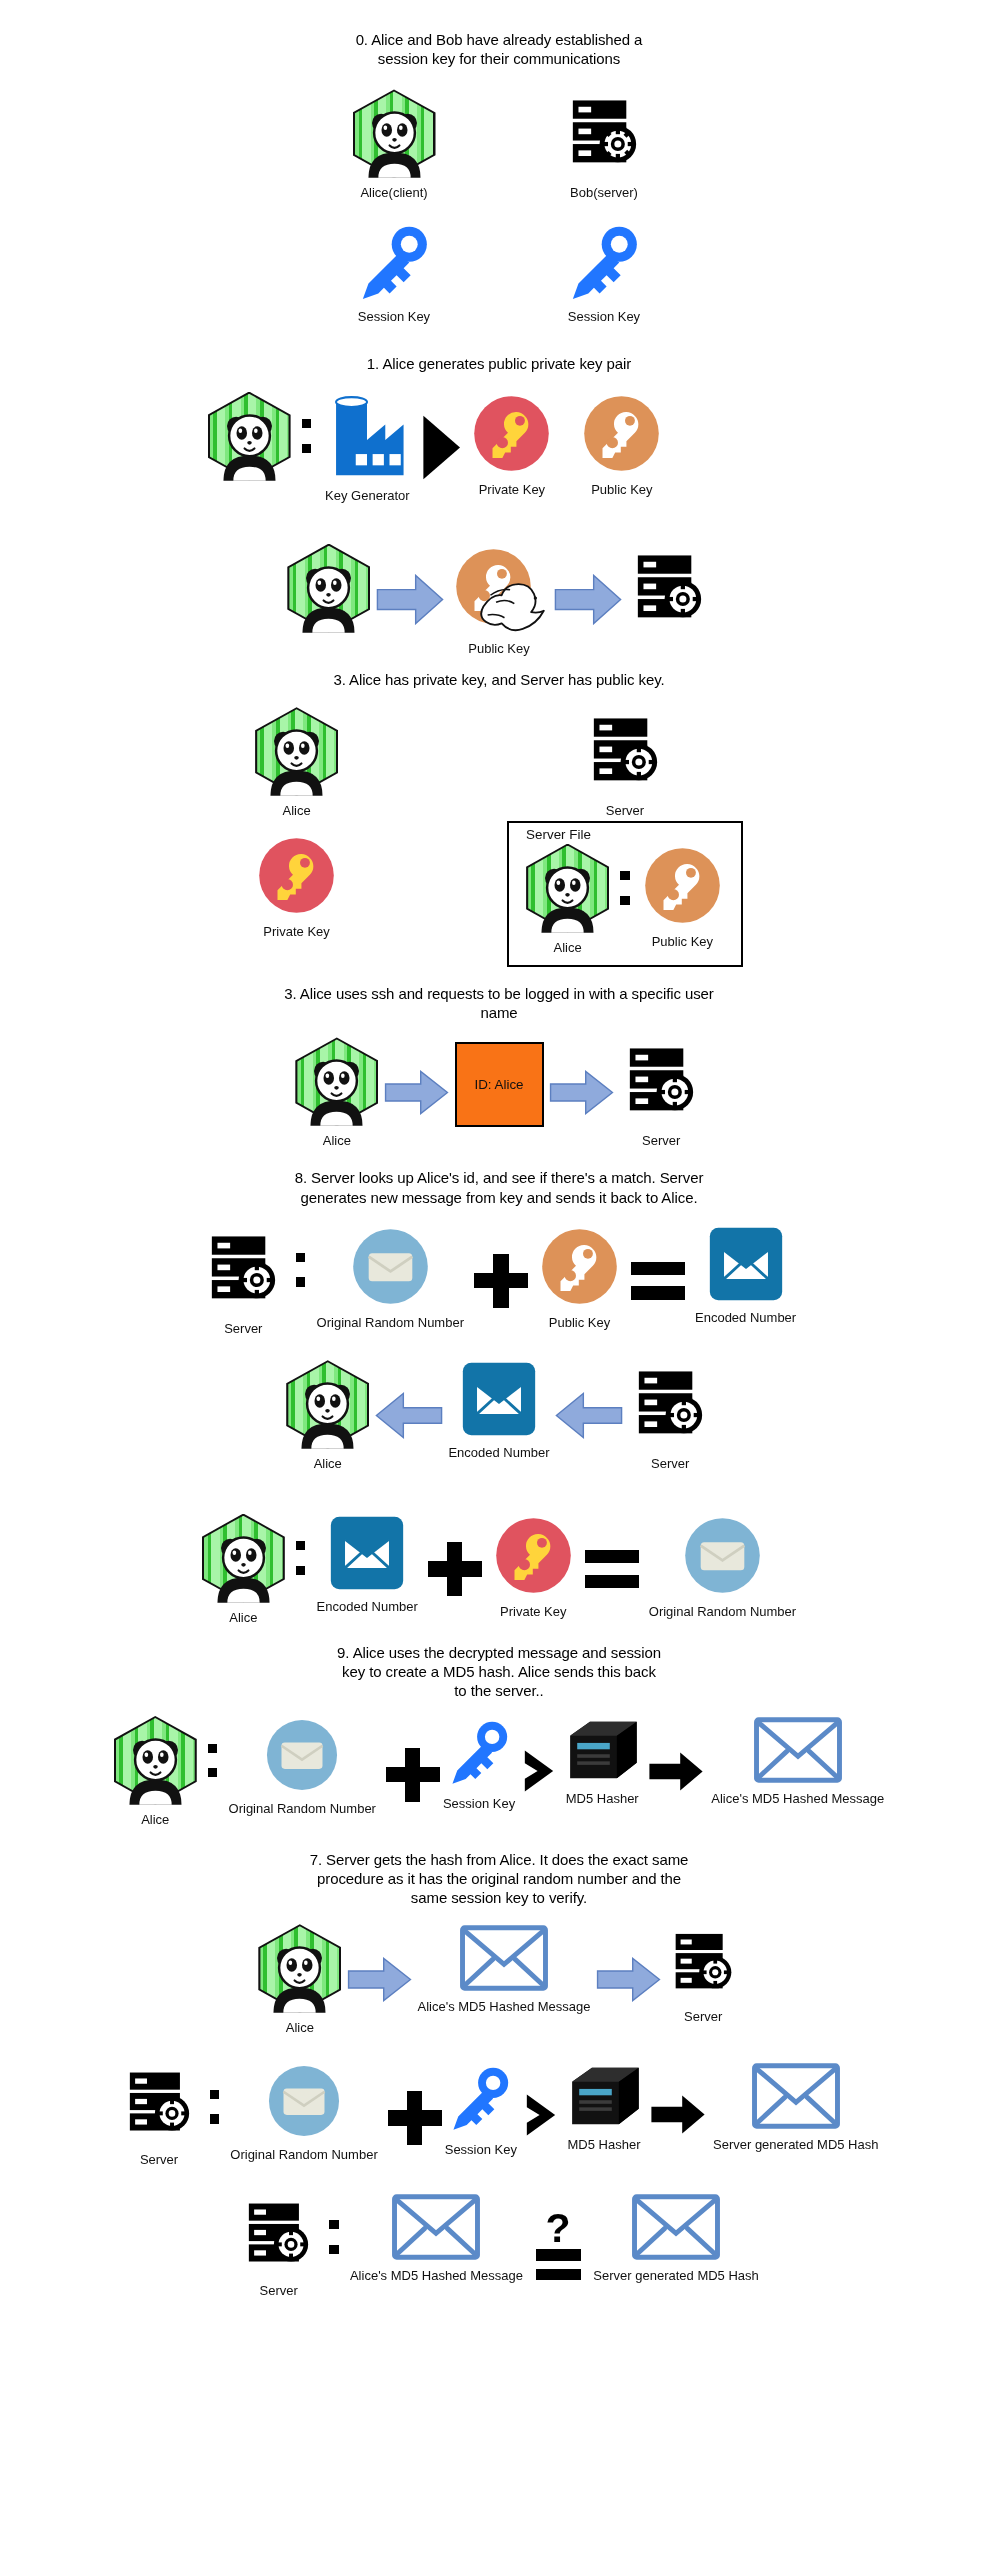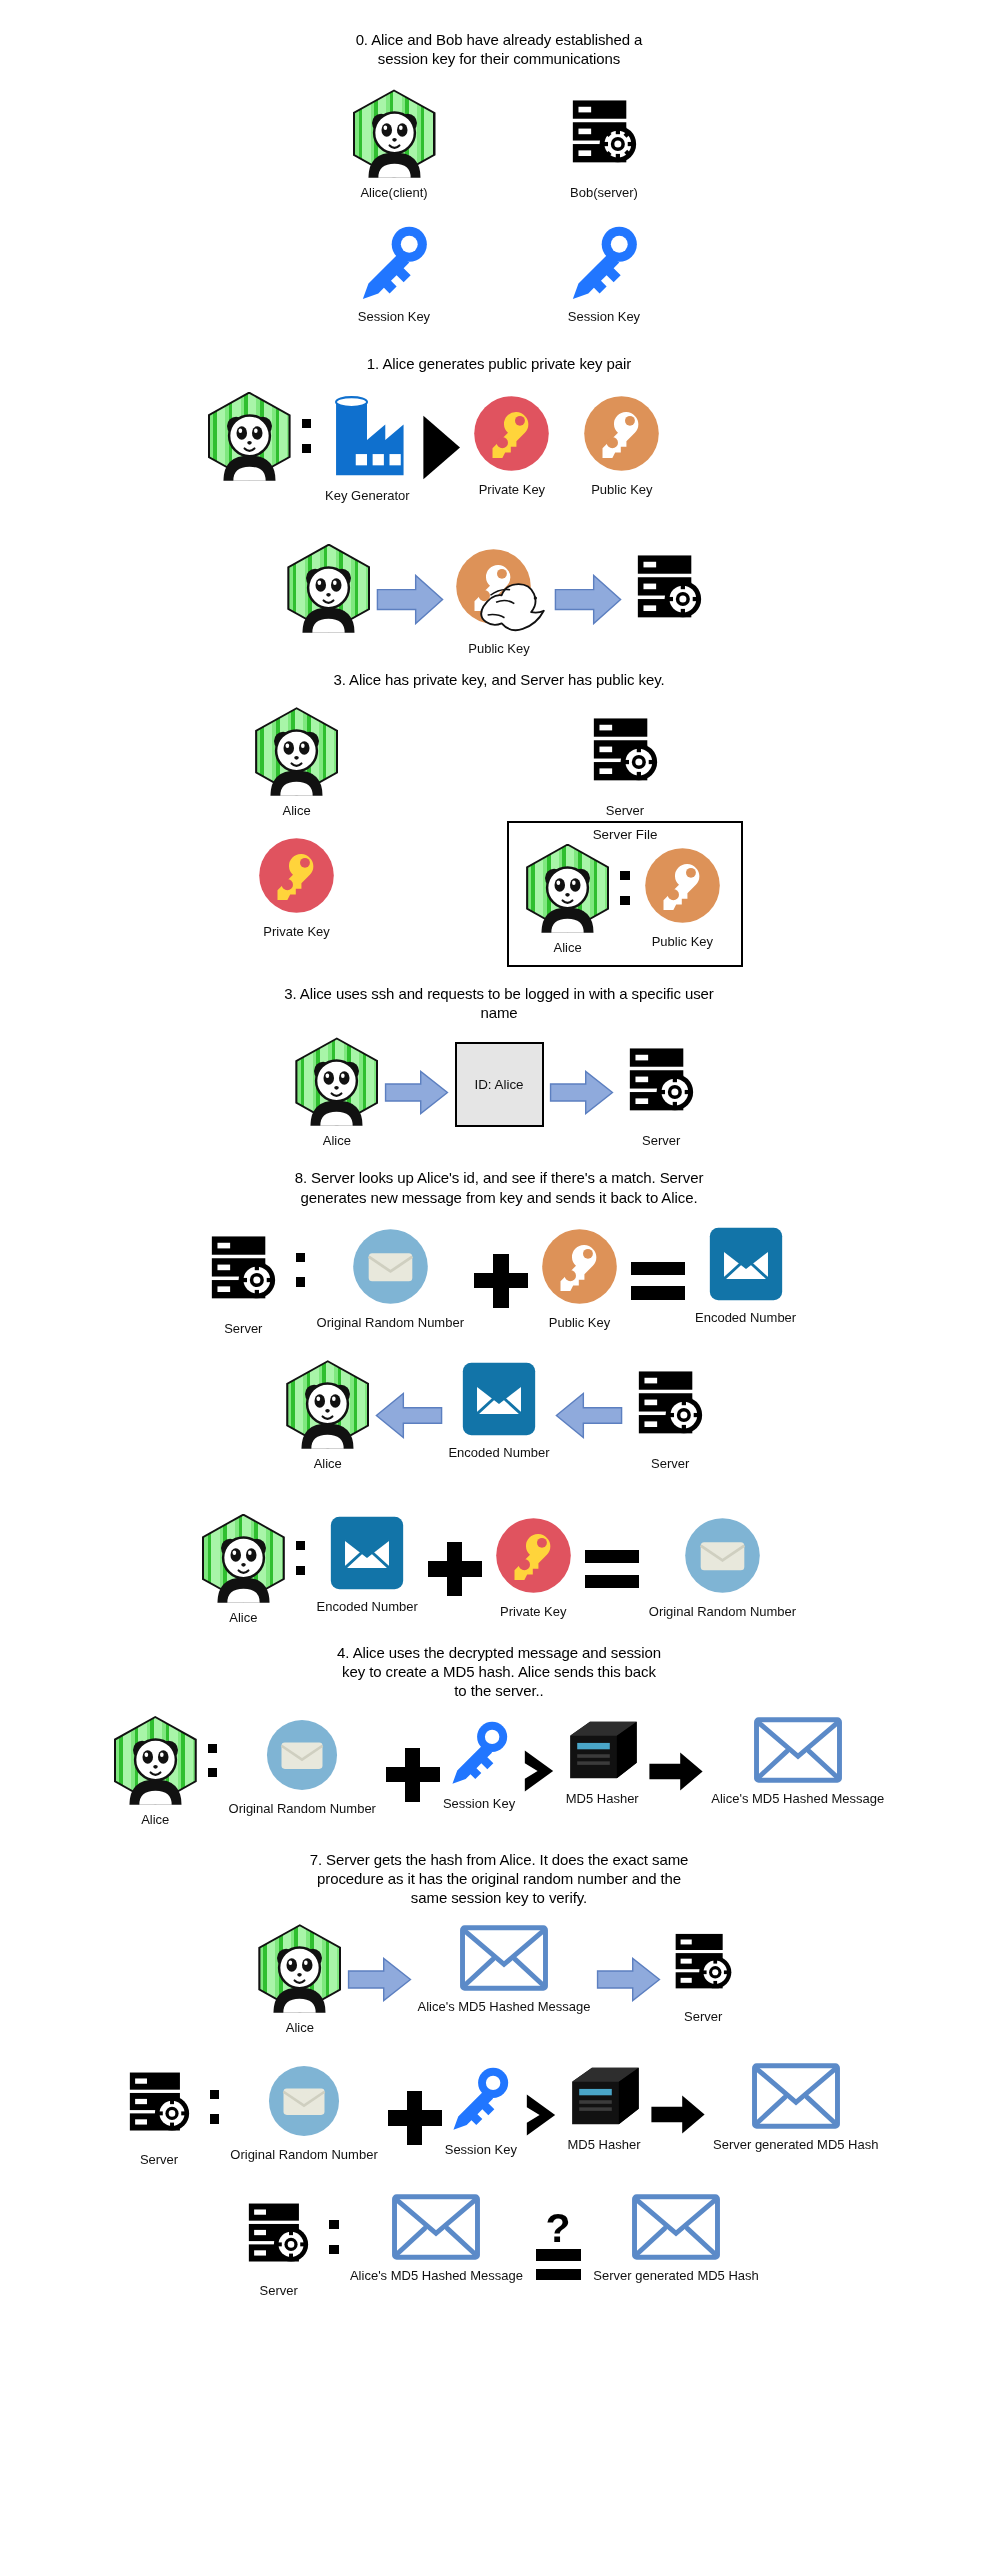--- a/index.html
+++ b/index.html
@@ -112,33 +112,33 @@
   }
   .qequals .eqbars::before { top: 0; }
   .qequals .eqbars::after  { bottom: 0; }
 
   
   .barrow { align-self: center; margin: 0 5.6px; }
   .blackarrow { align-self: center; margin: 0 7px; }
 
   .boxed {
     border: 2.8px solid #000;
-    background: #e5e5e5;
+    background: #f97316;
     display: flex; align-items: center; justify-content: center;
   }
   .idbox {
     width: 89px; height: 85px;
     font-size: 13.4px; color: #111;
   }
 
   .serverfile {
     border: 2.8px solid #000;
     padding: 4.2px 17px 10px 17px;
     background: #fff;
-    display: flex; flex-direction: column; align-items: center;
+    display: flex; flex-direction: column; 
     position: relative;
   }
   .serverfile .sf-title {
     font-size: 13.4px; color: #111; margin-bottom: 1.4px;
   }
   .serverfile .sf-inner { display: flex; align-items: flex-start; }
 
   .sectionwrap { position: relative; }
 </style>
 </head>
@@ -716,21 +716,21 @@
           <circle cx="59" cy="59" r="53" fill="#7fb4d4"></circle>
           <rect x="28" y="40" width="62" height="40" rx="5" fill="#e8e8dc"></rect>
           <path d="M28 45 L59 66 L90 45" fill="none" stroke="#cfcfc0" stroke-width="4"></path>
         </svg>
         <div class="cap">Original Random Number</div>
       </div>
     </div>
   </div>
 
   <div class="sectionwrap" style="padding-top:18.4px;">
-    <div class="step-title">4. Alice uses the decrypted message and session
+    <div class="step-title">9. Alice uses the decrypted message and session
 key to create a MD5 hash. Alice sends this back
 to the server..</div>
     <div class="row" style="margin-top:15.5px;">
       <div class="cell">
         <div class="panda">
           <div class="hexborder"></div>
             <div class="hexfill"></div>
           <svg viewBox="0 0 118 126" width="83" height="89">
             <ellipse cx="40" cy="48" rx="13" ry="13" fill="#111"></ellipse>
               <ellipse cx="78" cy="48" rx="13" ry="13" fill="#111"></ellipse>

